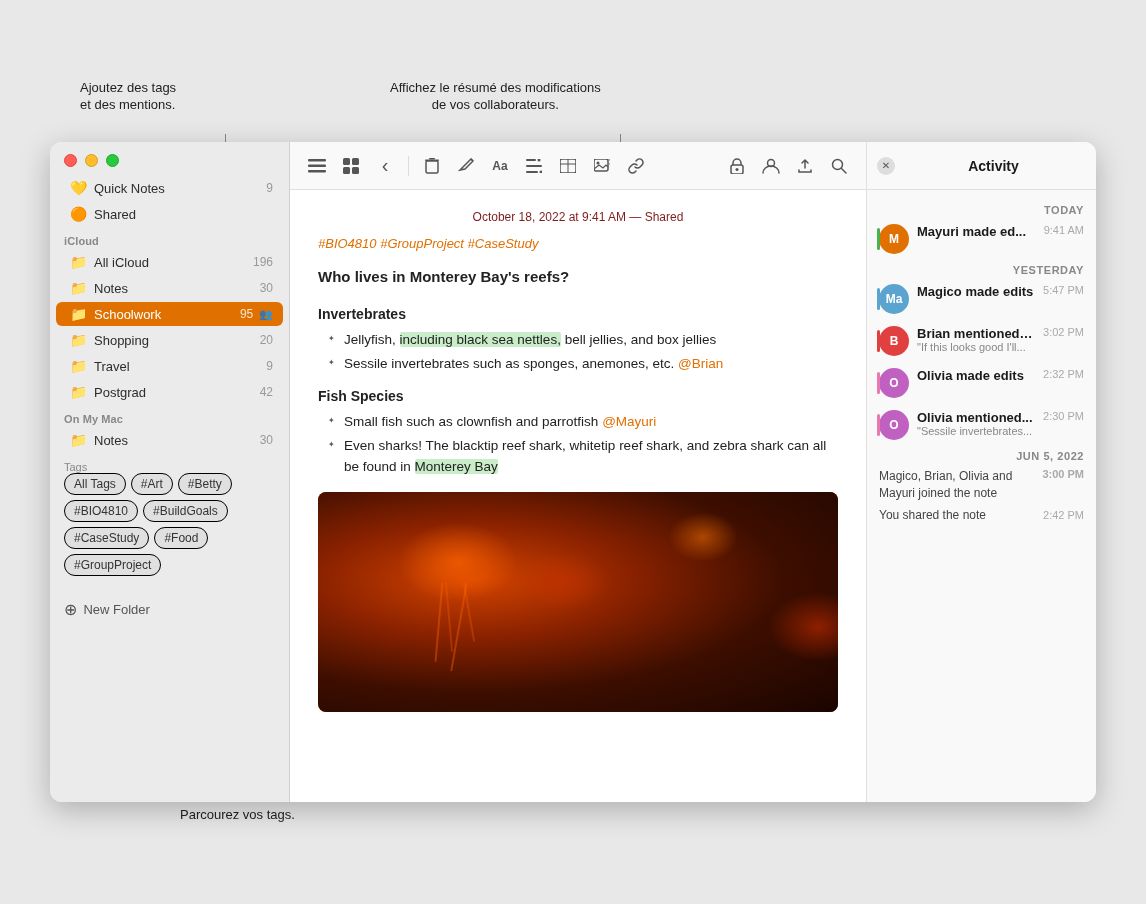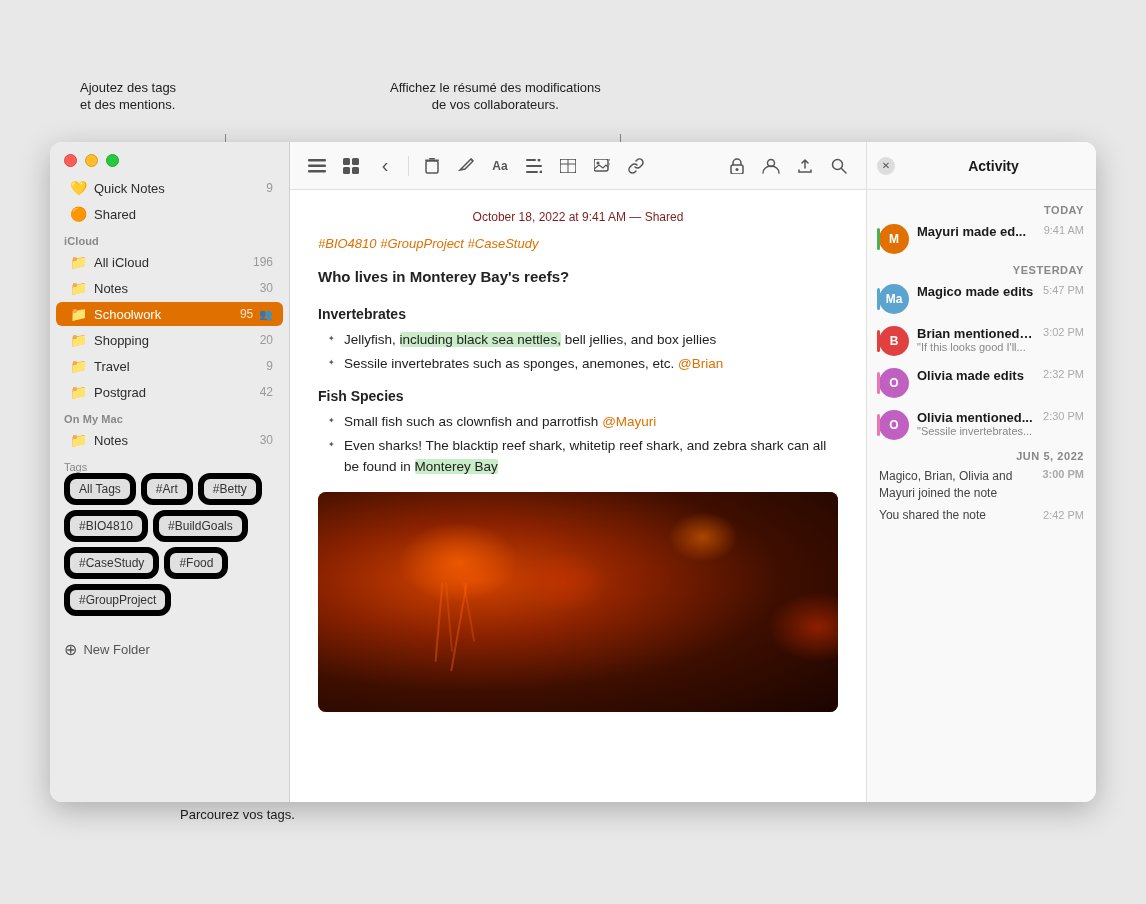--- a/index.html
+++ b/index.html
@@ -143,21 +143,21 @@
       flex-wrap: wrap;
       gap: 5px;
     }
     .tag-pill {
       background: #e0e0e0;
       border-radius: 12px;
       padding: 3px 9px;
       font-size: 12px;
       color: #333;
       cursor: pointer;
-      border: 6px solid #000000;
+      border: 1px solid #000000;
     }
 
     .new-folder-btn {
       display: flex;
       align-items: center;
       gap: 6px;
       padding: 8px 14px;
       font-size: 13px;
       color: #555;
       cursor: pointer;

